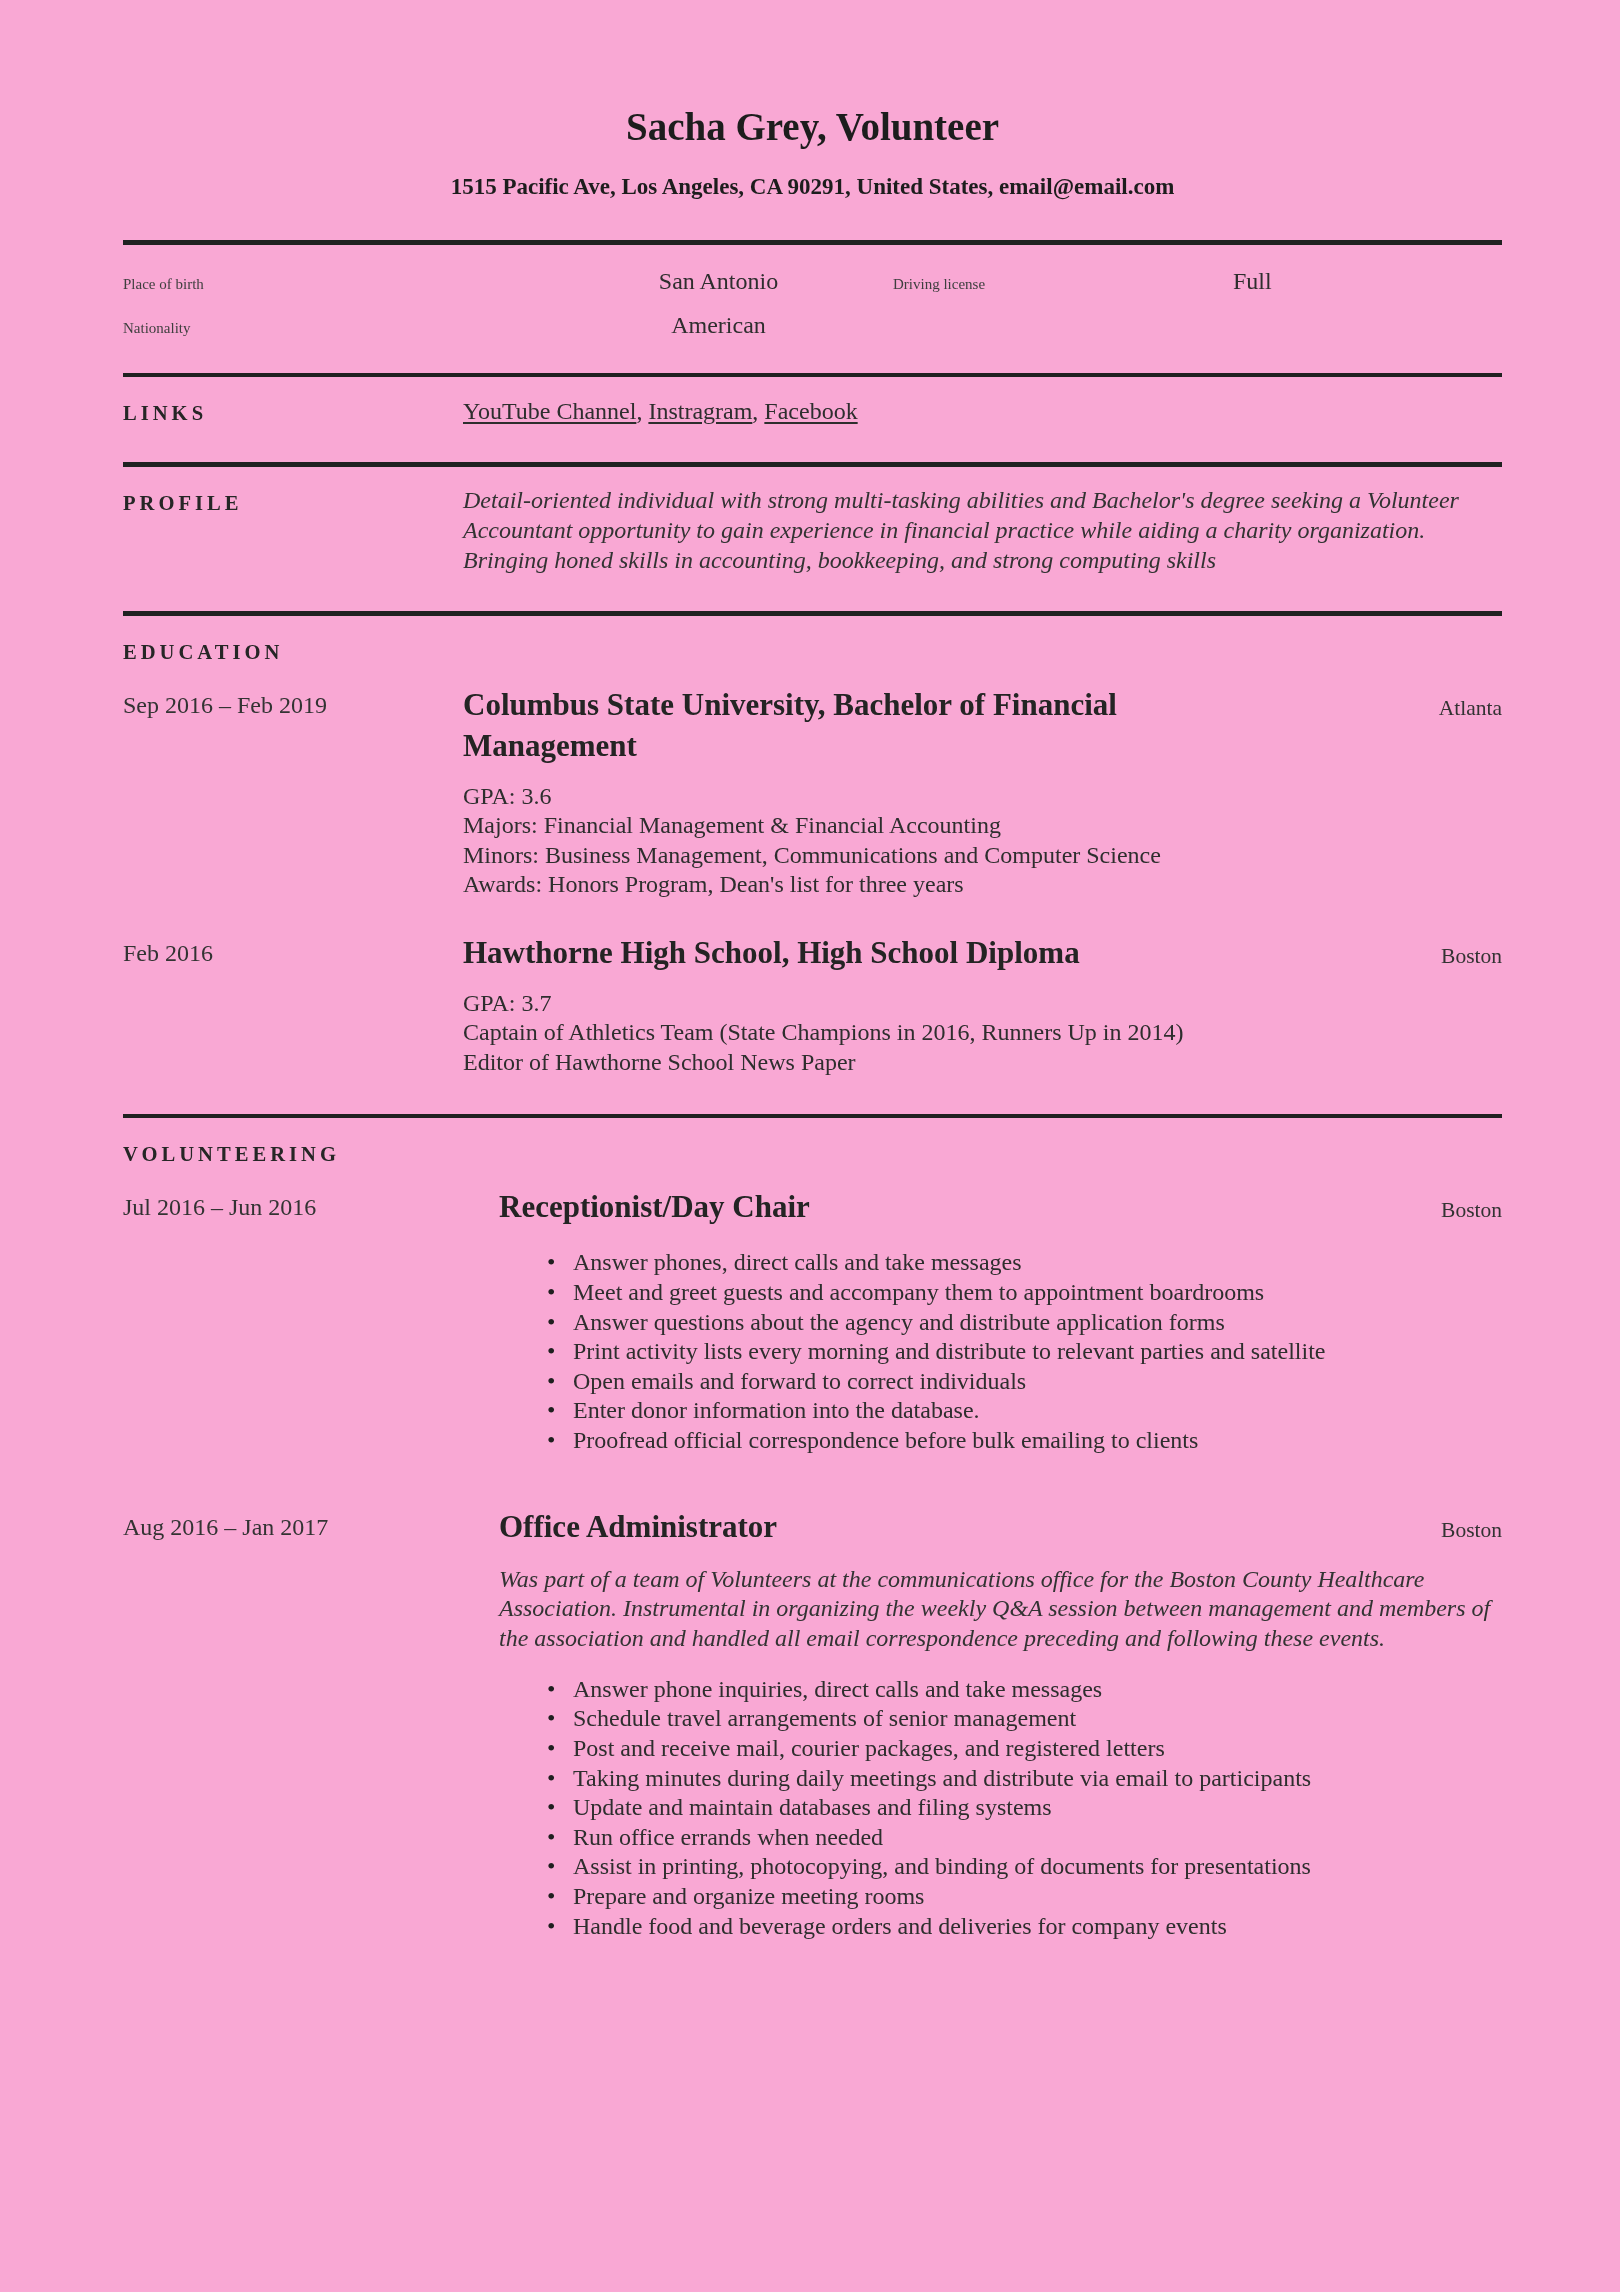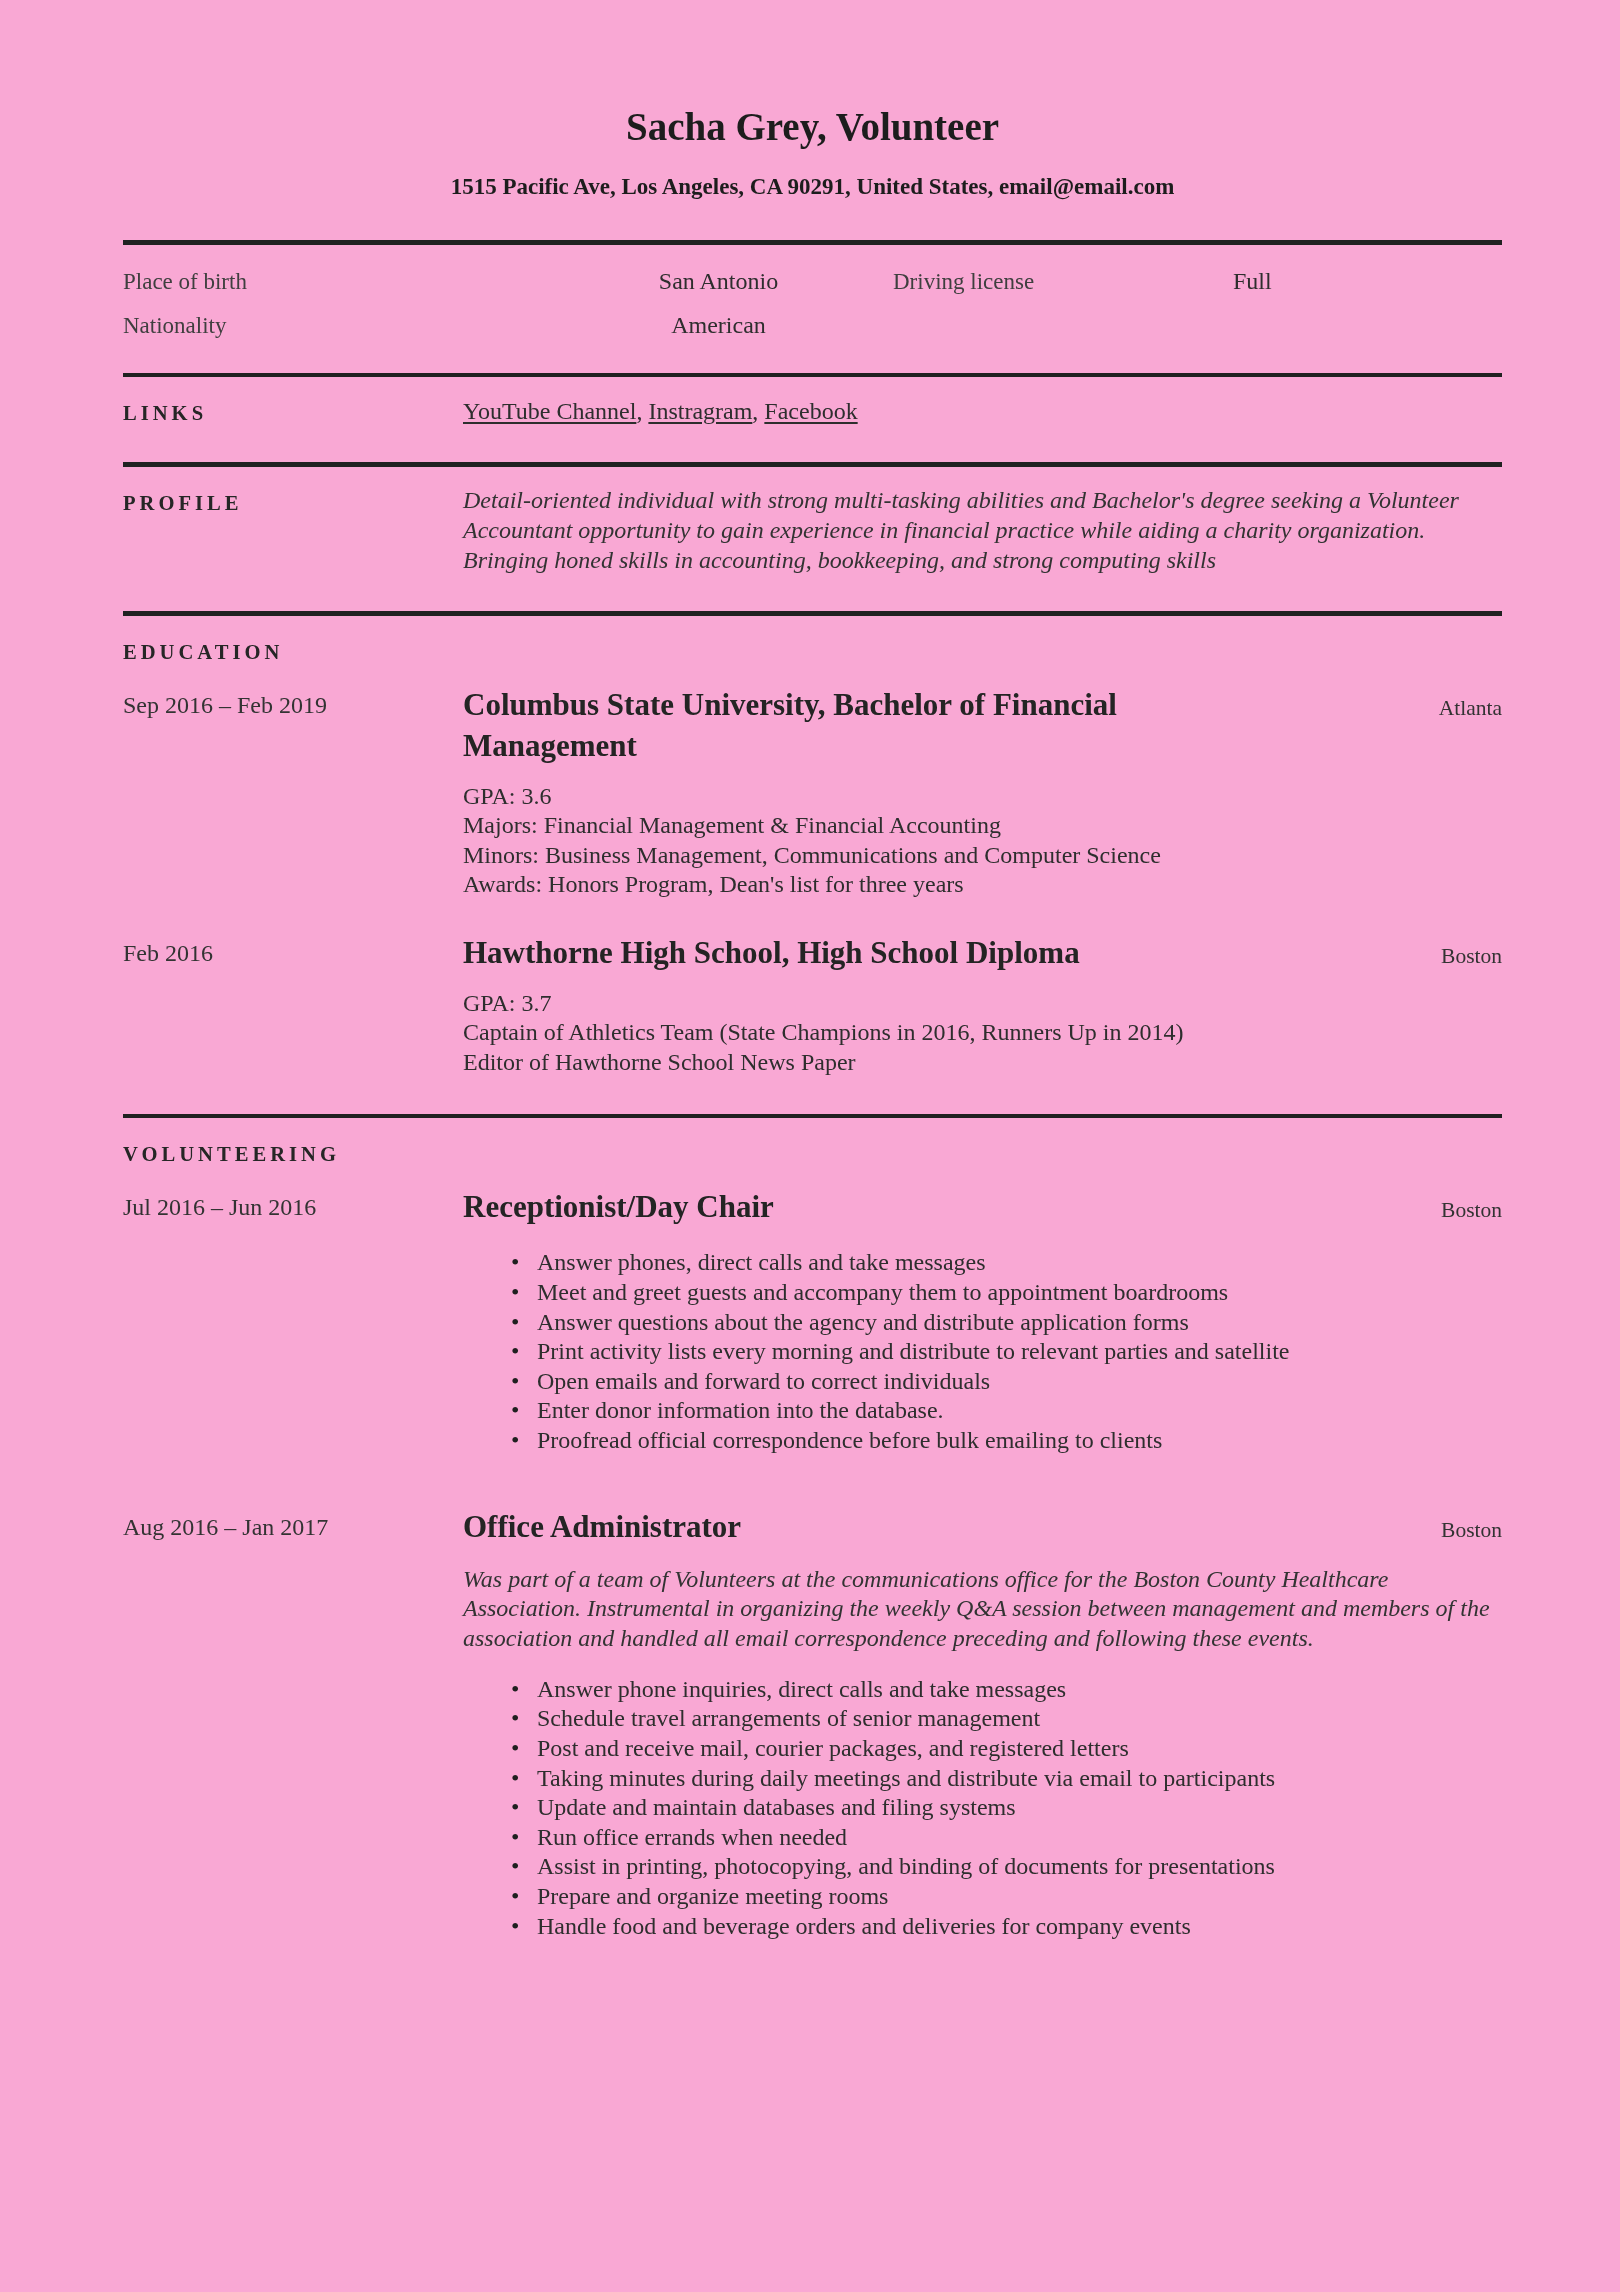--- a/index.html
+++ b/index.html
@@ -14,38 +14,38 @@
     overflow:hidden;
   }
   
   .title{font-size:39px;line-height:45px;font-weight:700;text-align:center;color:#1d1d1d;}
   .address{font-size:23px;line-height:29px;font-weight:700;text-align:center;color:#1d1d1d;margin-top:23px;}
   .rule{height:4.5px;background:#212121;margin-top:0;}
   .rule.after-header{margin-top:39px;}
   
   .details{padding:23px 0 34px;display:flex;flex-direction:column;gap:17px;}
   .details-row{display:grid;grid-template-columns:421px 349px 340px 1fr;align-items:baseline;}
-  .lbl{font-size:23px;color:#3f3f3f;}
+  .lbl{font-size:15px;color:#3f3f3f;}
   .val{font-size:24px;color:#2e2e2e;}
   .val.center{text-align:center;}
   .val.right{text-align:left;}
   
   .sec{padding:19.7px 0 36px;}
   .row{display:grid;grid-template-columns:340px 1fr;}
   .sec-h{font-size:20.6px;font-weight:700;letter-spacing:4px;color:#262626;padding-top:5.4px;}
   
   .links{font-size:24px;line-height:29.6px;}
   .links a{color:#2e2e2e;text-decoration:underline;text-decoration-thickness:1.8px;text-underline-offset:2.7px;cursor:pointer;}
   .sep{color:#2e2e2e;}
   
   .profile-text{font-size:24px;line-height:29.6px;font-style:italic;color:#333333;max-width:1039px;}
   
   .entry{margin-top:19.7px;}
   .entry + .entry{margin-top:32px;}
-  .entry.vol{margin-top:19.7px;}
+  .entry.vol{margin-top:19.7px;gap:36px;}
   .entry.vol + .entry.vol{margin-top:50px;}
   .dates{font-size:24px;color:#333333;padding-top:8px;}
   .entry-head{display:flex;justify-content:space-between;align-items:baseline;gap:27px;}
   .entry-title{font-size:31px;line-height:41px;font-weight:700;color:#242424;max-width:806px;}
   .city{font-size:21.5px;color:#333333;white-space:nowrap;}
   .entry-body{margin-top:16px;}
   .bline{font-size:24px;line-height:29.6px;color:#2e2e2e;}
   .desc{margin-top:18px;font-size:24px;line-height:29.6px;font-style:italic;color:#333333;max-width:1039px;}
   ul.bullets{list-style:none;margin:21.5px 0 0;padding:0 0 0 74px;}
   ul.bullets li{position:relative;font-size:24px;line-height:29.6px;color:#2e2e2e;}

